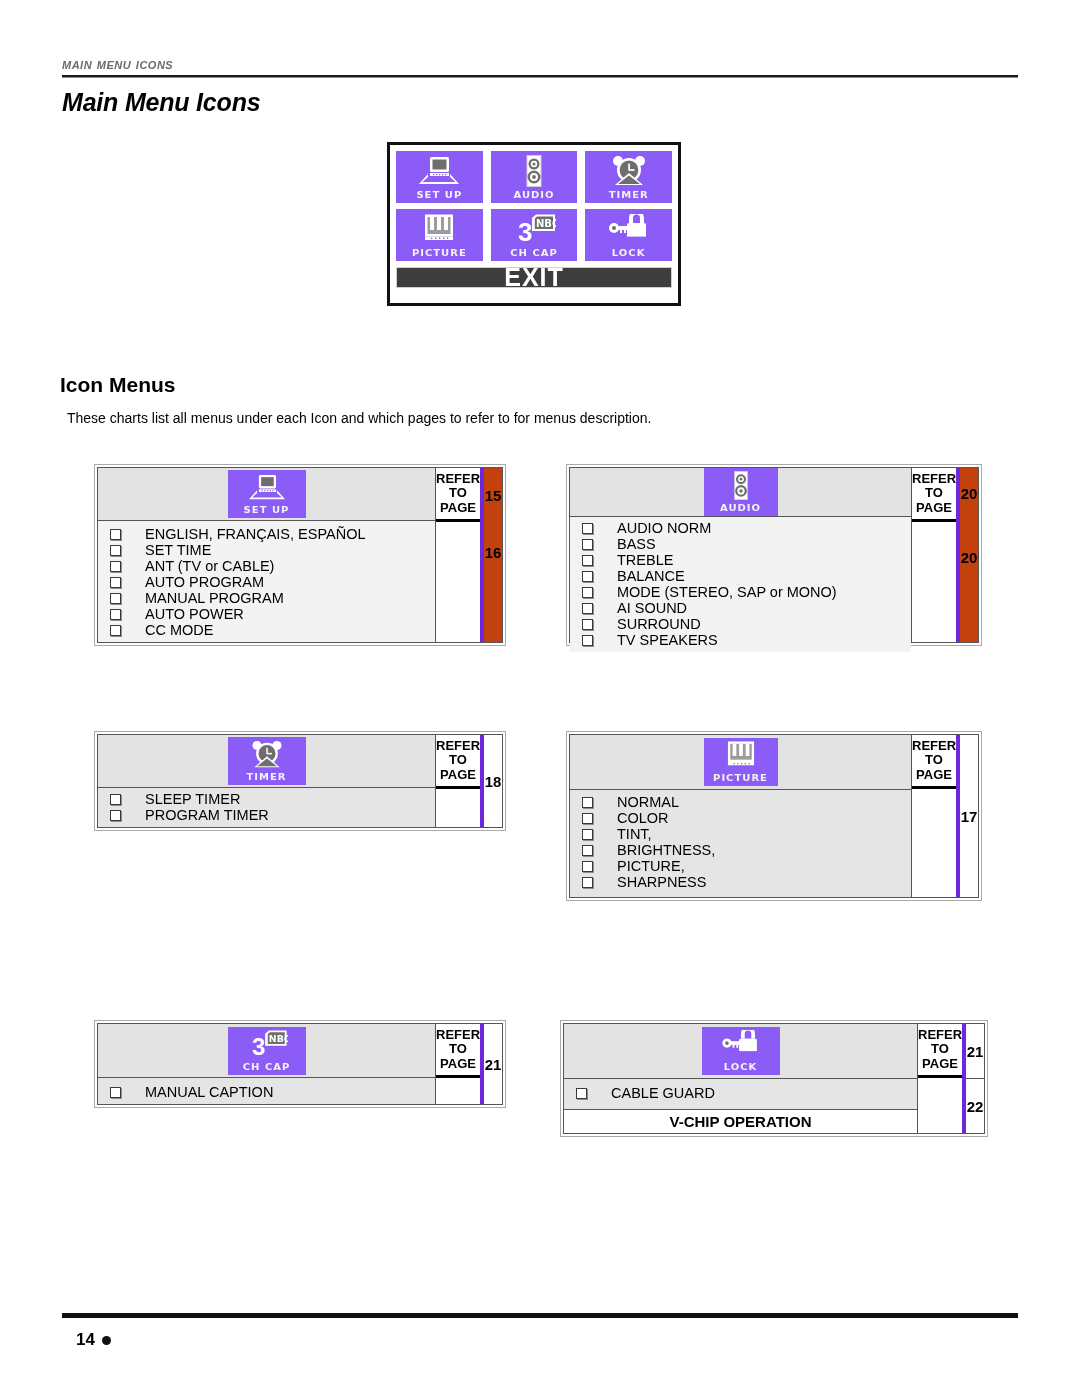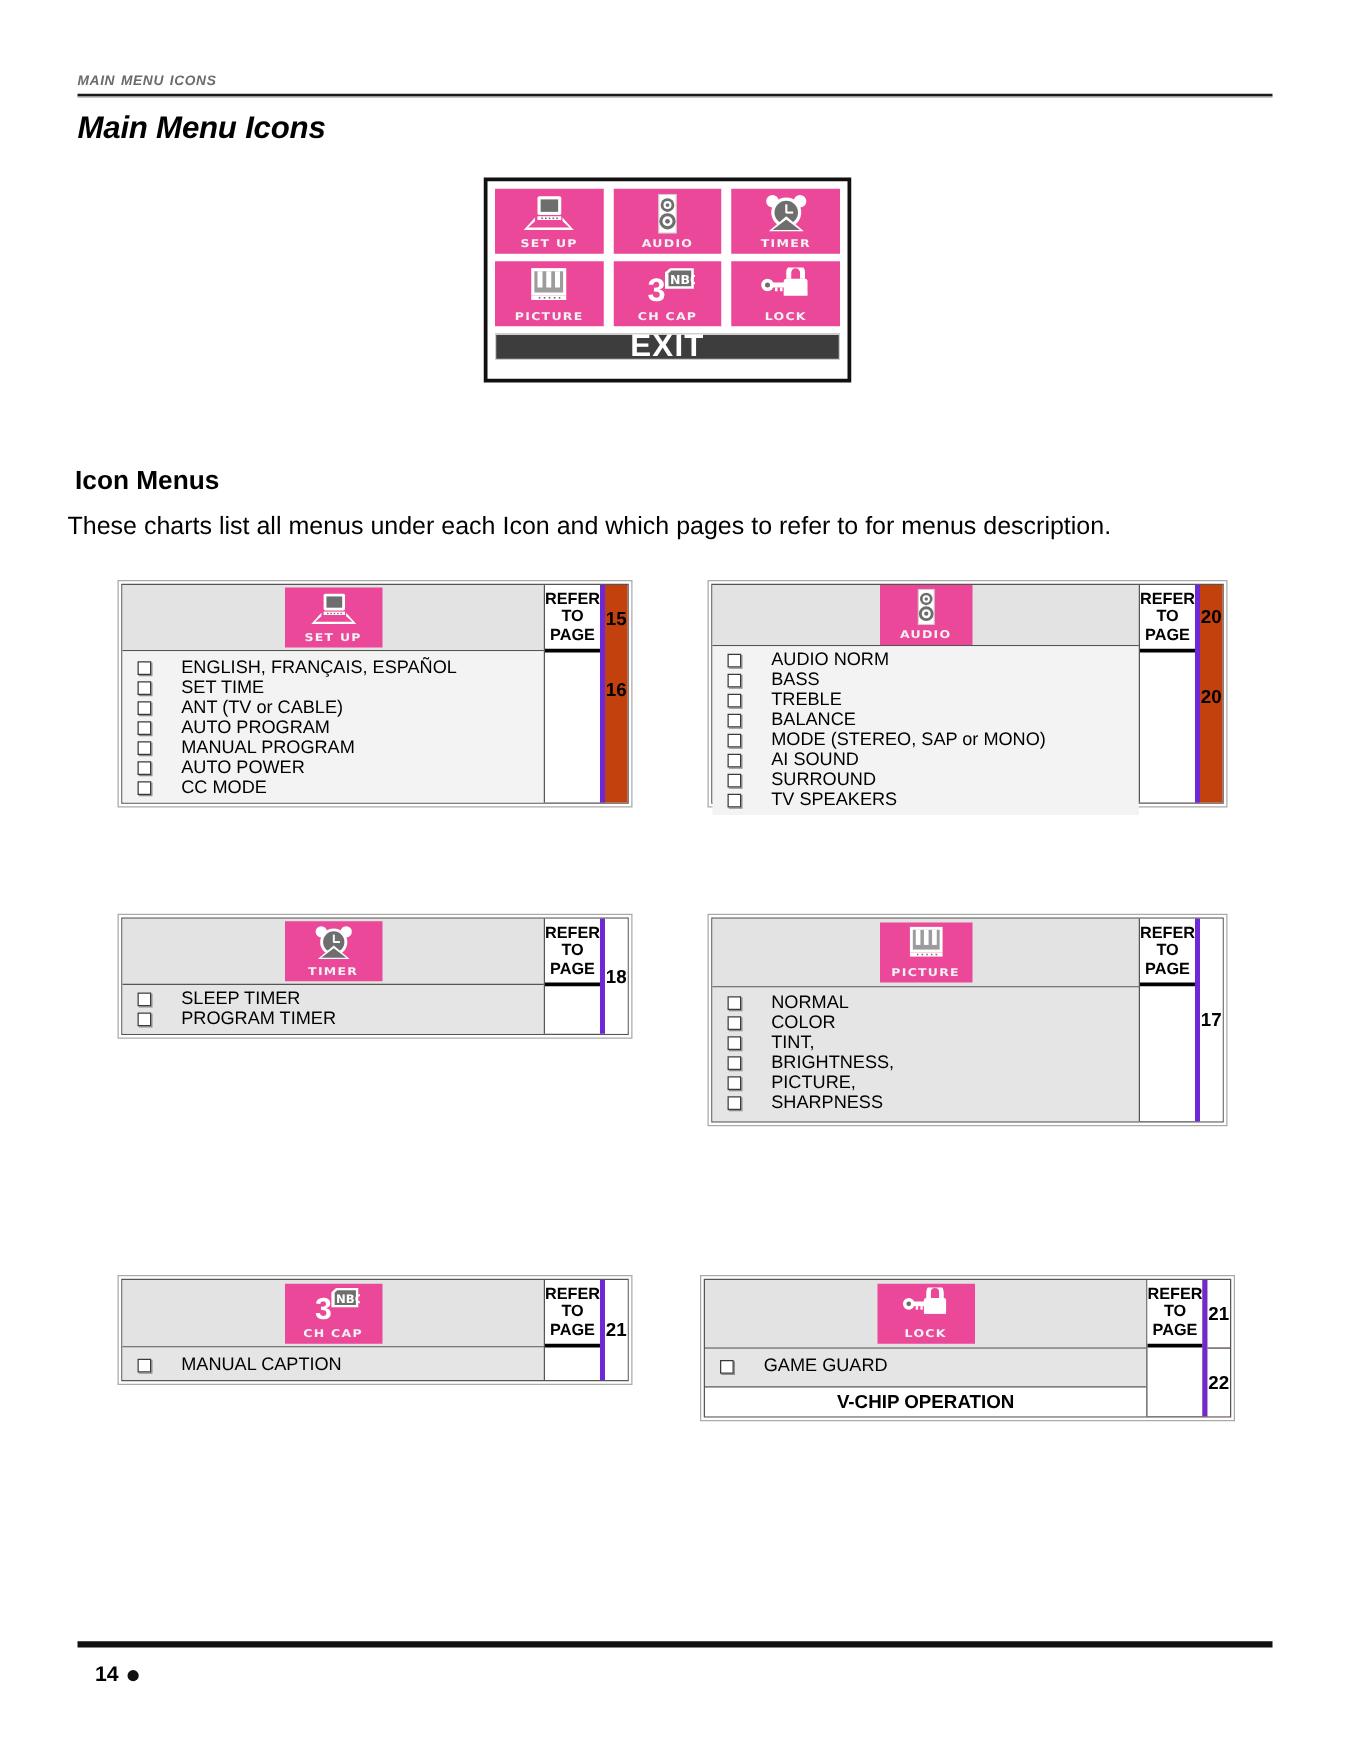--- a/index.html
+++ b/index.html
@@ -61,21 +61,21 @@
     background: #ffffff;
     box-sizing: border-box;
     padding: 6px 6px 0 6px;
   }
   .osd-grid {
     display: grid;
     grid-template-columns: repeat(3, 1fr);
     gap: 6px 8px;
   }
   .osd-tile {
-    background: #ec4899;
+    background: #8b5cf6;
     height: 52px;
     position: relative;
     display: flex;
     flex-direction: column;
     align-items: center;
     justify-content: flex-end;
     padding-bottom: 2px;
     box-sizing: border-box;
   }
   .osd-tile .glyph {
@@ -117,23 +117,23 @@
   
   .section-heading {
     position: absolute;
     left: 60px;
     top: 373px;
     font-size: 21px;
     font-weight: bold;
   }
   .section-intro {
     position: absolute;
-    left: 54px;
+    left: 67px;
     top: 410px;
-    font-size: 20px;
+    font-size: 14px;
     width: 900px;
   }
 
   
   .chart {
     position: absolute;
     border: 1px solid #aaaaaa;
     padding: 2px;
     background: #ffffff;
     box-sizing: border-box;
@@ -692,21 +692,21 @@
                 <rect x="17" y="16" width="2" height="3" fill="#ffffff"></rect>
               <rect x="20" y="20" width="19" height="2.6" fill="#ffffff"></rect>
             </svg>
           </span>
           <span class="tile-label">LOCK</span>
         </span>
       </div>
       <div class="items-body single-body" style="padding:6px 0 0 0;">
         <div class="item-row">
             <span class="chk"></span>
-            <span class="item-label">GAME GUARD</span>
+            <span class="item-label">CABLE GUARD</span>
           </div>
       </div>
       <div class="vchip-row">V-CHIP OPERATION</div>
     </div>
     <div class="chart-right">
       <div class="refer-header">
         <span>REFER</span>
         <span>TO</span>
         <span>PAGE</span>
       </div>

